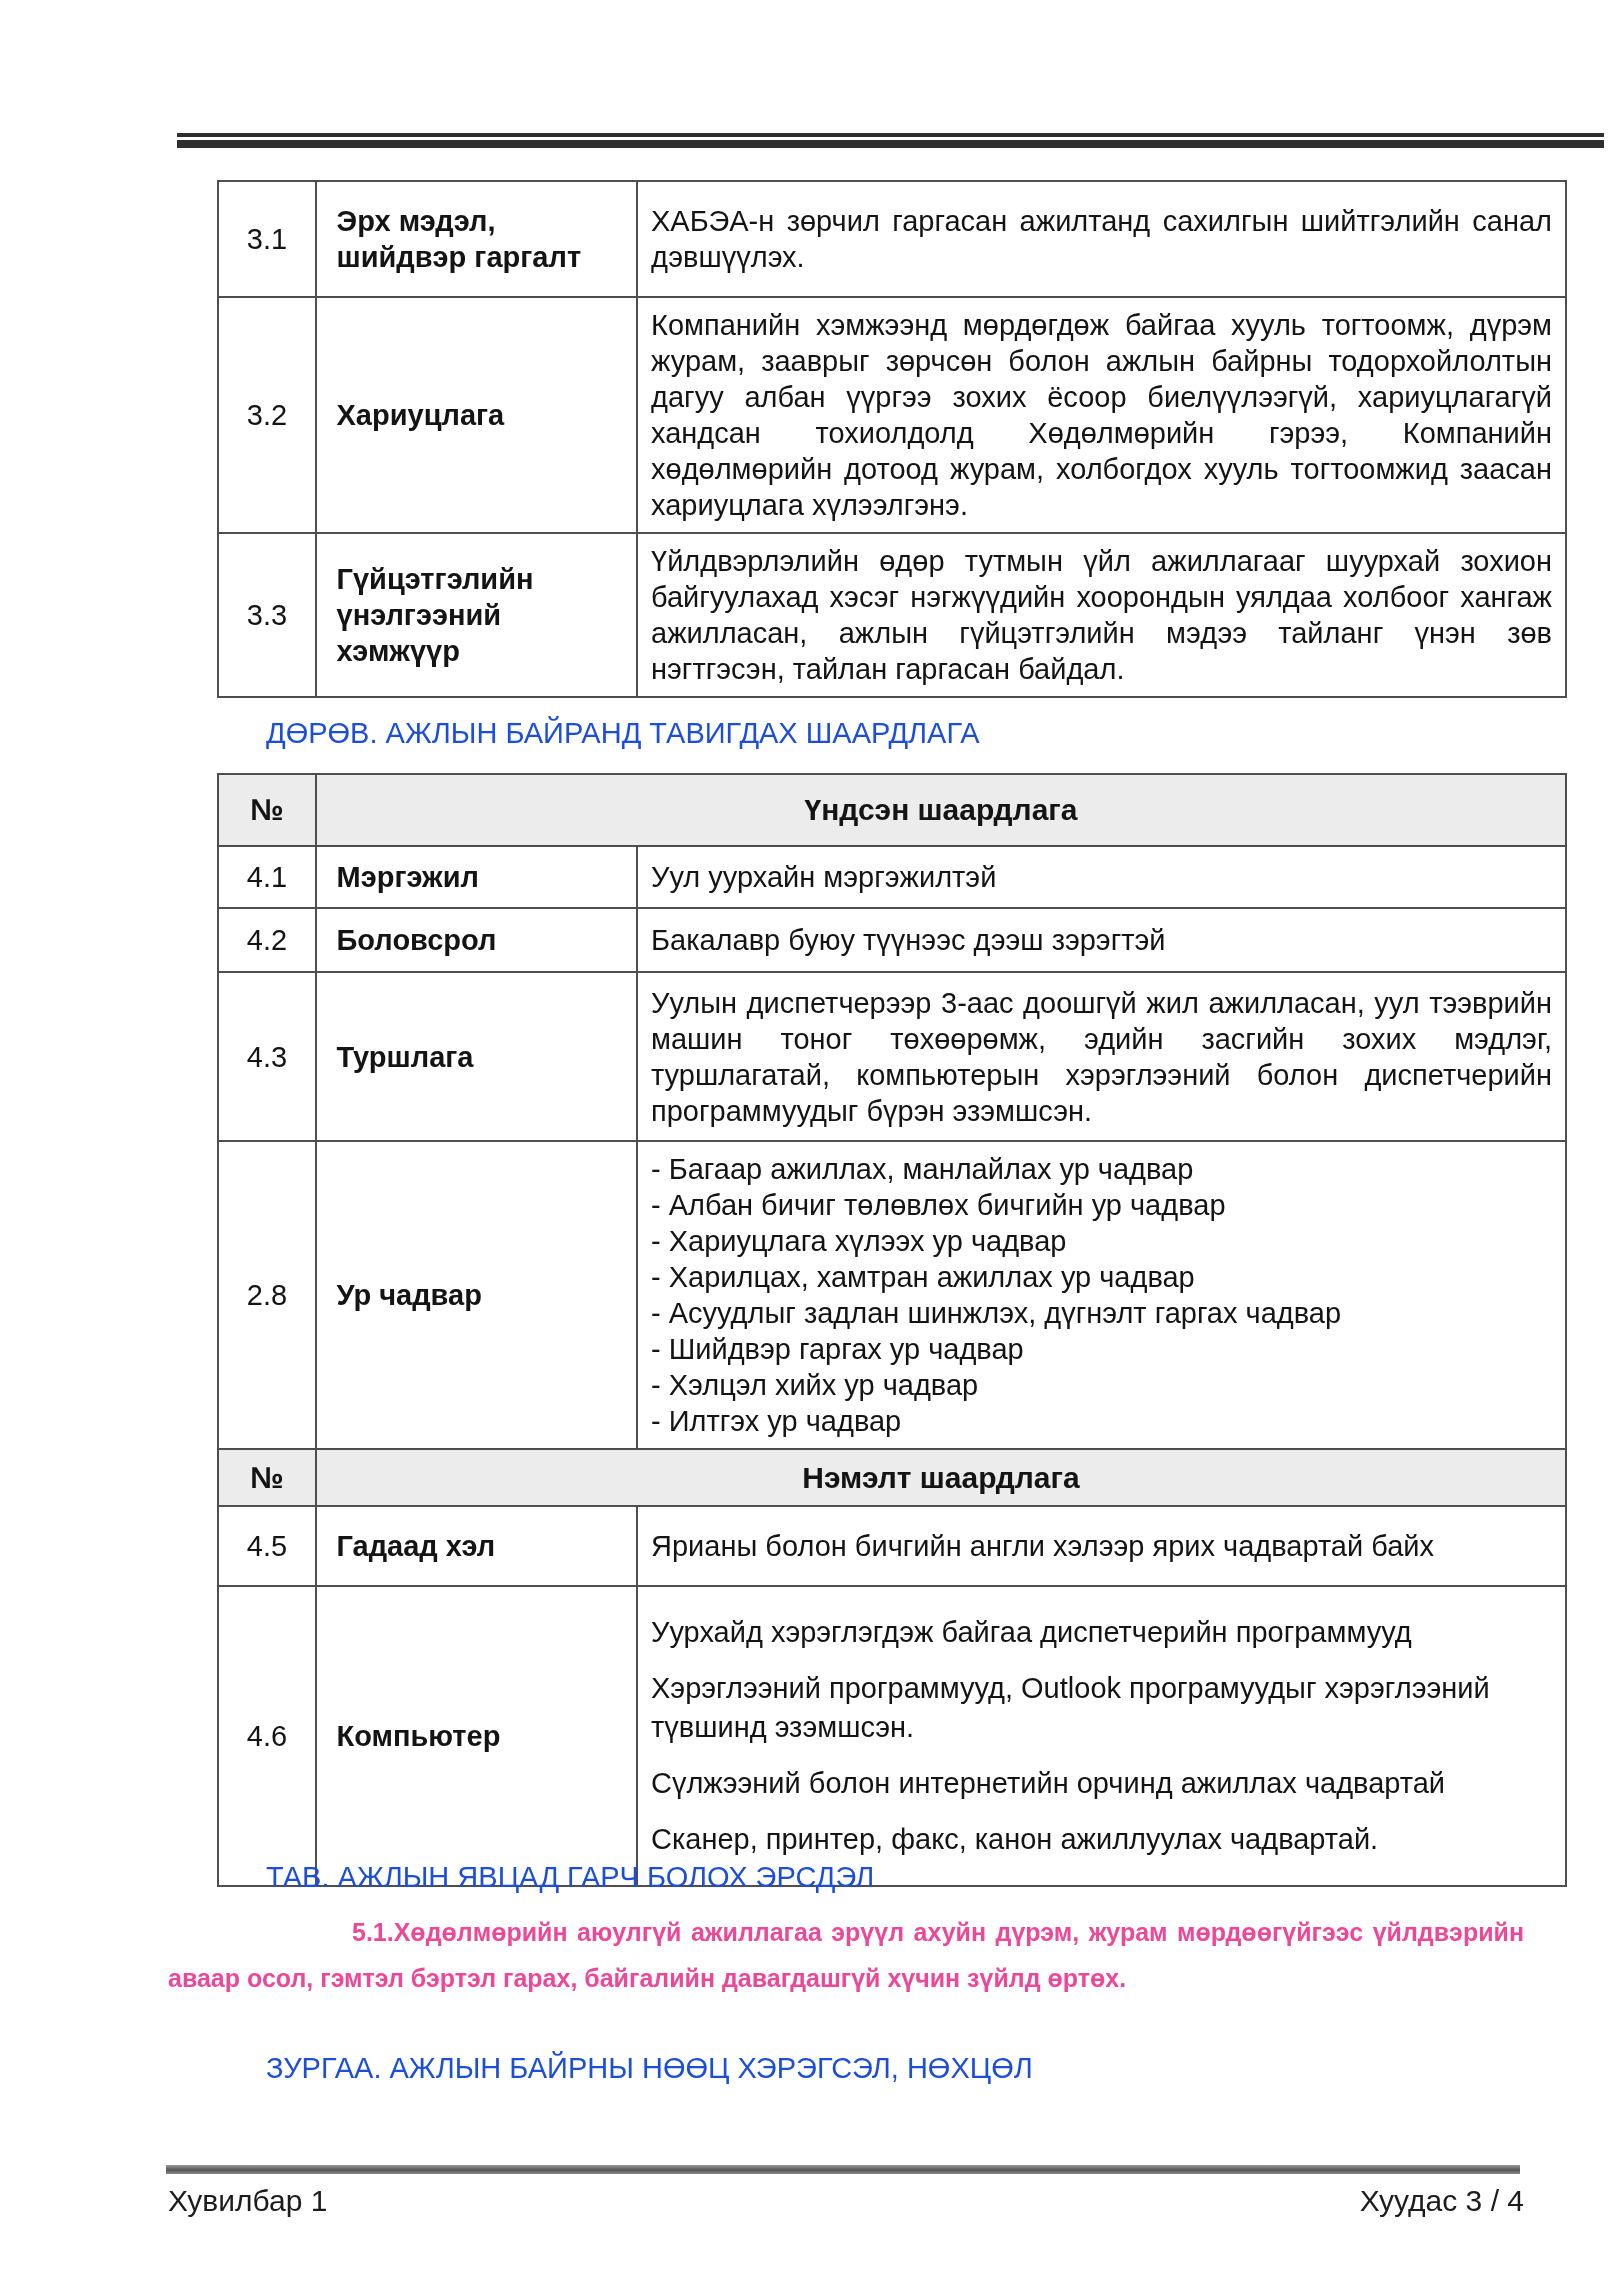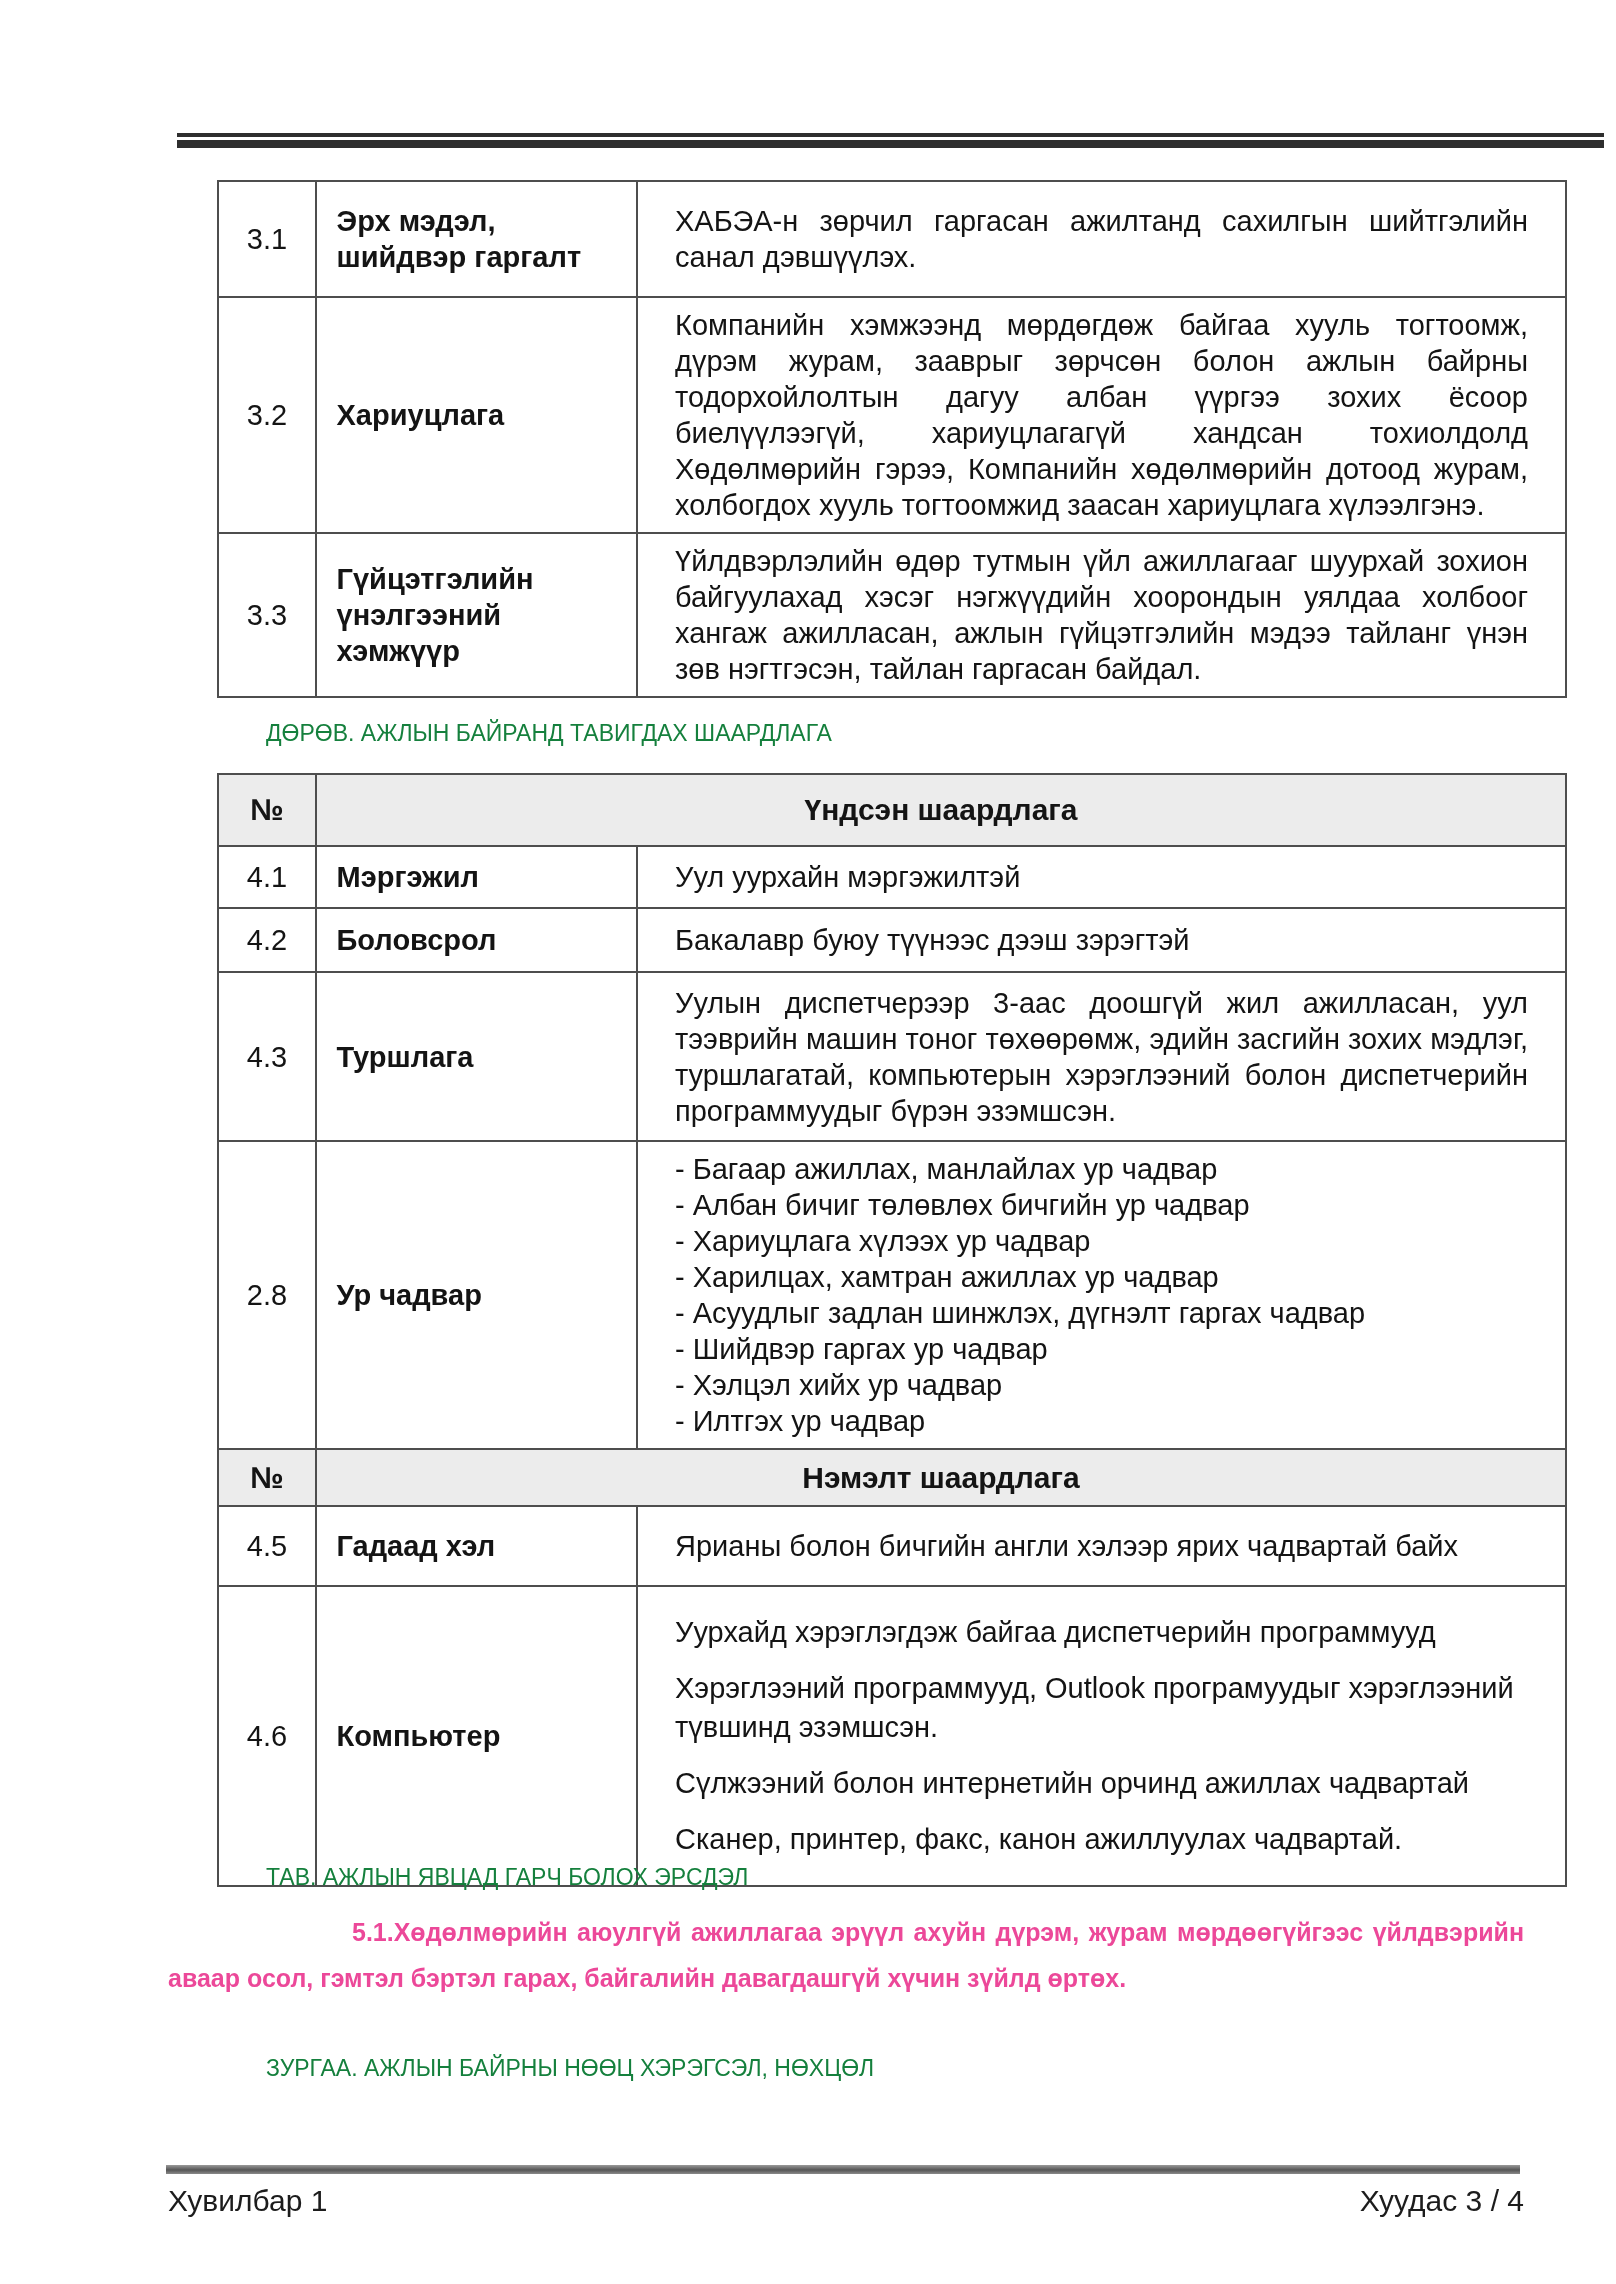--- a/index.html
+++ b/index.html
@@ -18,29 +18,29 @@
   .toprule .thick{height:7.8px;background:#2e2e2e;}
 
   table.doc{
     position:absolute;left:181px;width:1350px;
     border-collapse:collapse;table-layout:fixed;
     font-size:29px;line-height:36px;color:#141414;margin-left:36px;
   }
   table.doc td{border:2px solid #4e4e4e;vertical-align:middle;overflow:hidden;}
   td.num{text-align:center;font-size:29px;}
   td.lbl{font-weight:bold;padding:6.5px 11.7px 6.5px 19.5px;}
-  td.txt{padding:9px 37px;}
+  td.txt{padding:9px 13px;}
   .just{text-align:justify;}
   td.hdr{background:#ececec;font-weight:bold;text-align:center;font-size:30px;}
   .lines div{line-height:36px;}
   .paras p{margin:17px 0;line-height:39px;}
 
   .sec-title{
     position:absolute;left:266px;
-    font-size:23px;line-height:39px;letter-spacing:0px;color:#15803d;
+    font-size:29px;line-height:39px;letter-spacing:0px;color:#1d4ed8;
     white-space:nowrap;
   }
   .body-para{
     position:absolute;left:168px;width:1356px;
     font-size:25px;line-height:46px;text-align:justify;text-indent:184px;
     color:#ec4899;
     font-weight:bold;
   }
   .footrule{position:absolute;left:166px;top:2165px;width:1354px;height:9px;
     background:linear-gradient(#9a9a9a,#555 55%,#8a8a8a);}

